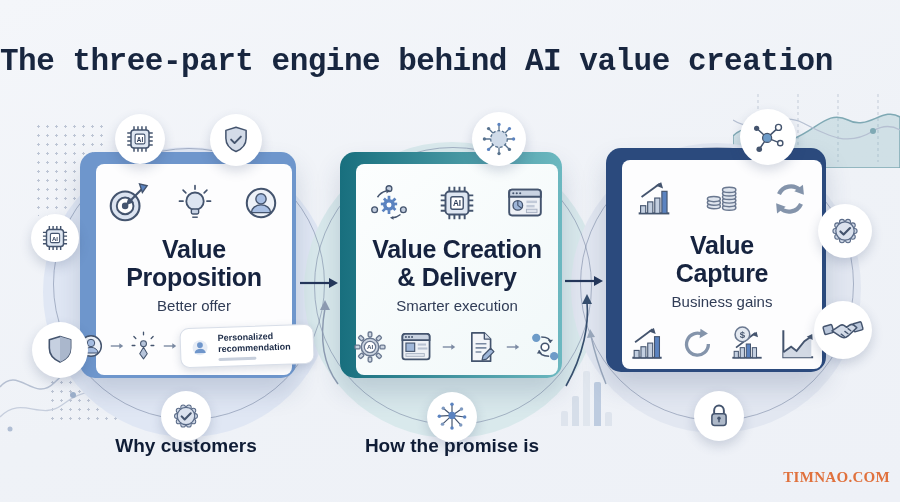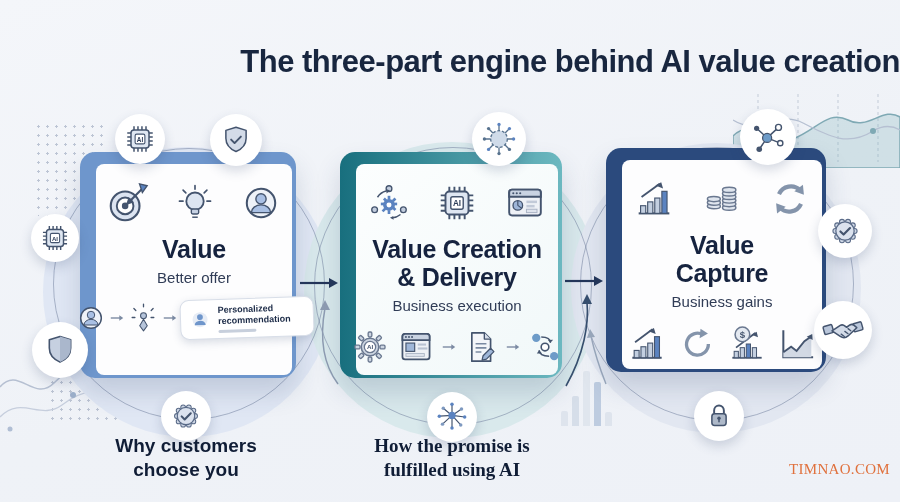--- a/index.html
+++ b/index.html
@@ -29,23 +29,23 @@
     display:flex; align-items:center; justify-content:center; z-index:6; }
   
   .caption { position:absolute; text-align:center; font-size:19px; font-weight:700; color:#101d36; line-height:1.28; z-index:6; }
   
   .chip { background:#fff; border:1px solid #d8dee8; border-radius:9px; box-shadow:0 3px 8px rgba(50,70,110,.18);
     display:flex; align-items:center; gap:6px; padding:5px 7px; transform:rotate(-2deg); }
   .chip-txt { width:88px; }
   .chip-label { font-size:9px; font-weight:800; color:#1c2b47; line-height:1.2; }
   .chip-line { width:38px; height:3px; background:#c7cfdc; border-radius:2px; margin-top:3px; }
   
-  .title { position:absolute; left:0; right:0; top:44px; text-align:right; font-size:31px; font-weight:800;
-    color:#18263f; letter-spacing:-.5px; z-index:4; }
-  .watermark { position:absolute; right:10px; bottom:24px; font-family:"Liberation Serif", serif; font-weight:400;
+  .title { position:absolute; left:0; right:0; top:44px; text-align:left; font-size:31px; font-weight:800;
+    color:#18263f; letter-spacing:-.5px; z-index:4;font-family:Liberation Mono, monospace; }
+  .watermark { position:absolute; right:10px; bottom:16px; font-family:"Liberation Serif", serif; font-weight:700;
     font-size:15px; color:#e0713d; letter-spacing:.3px; z-index:8; }
   .arrow-gap { position:absolute; z-index:4; }
   .curve { position:absolute; z-index:3; }
 </style>
 </head>
 <body>
 
 <svg width="0" height="0" style="position:absolute" aria-hidden="true">
 <defs>
   <symbol id="sy-target" viewBox="0 0 48 48">
@@ -345,20 +345,21 @@
           </svg>
         <svg width="44" height="44">
             <use href="#sy-bulb"></use>
           </svg>
         <svg width="44" height="44">
             <use href="#sy-user"></use>
           </svg>
       </div>
       <div class="ctitle">
         <div>Value</div>
+        <div>Proposition</div>
       </div>
       <div class="csub">Better offer</div>
       <div class="cflow">
         <svg width="32" height="32">
             <use href="#sy-user"></use>
           </svg>
         <svg width="14" height="10">
             <use href="#sy-mini-arrow"></use>
           </svg>
         <svg width="33" height="33">
@@ -390,21 +391,21 @@
             <use href="#sy-chip"></use>
           </svg>
         <svg width="46" height="46">
             <use href="#sy-browser-chart"></use>
           </svg>
       </div>
       <div class="ctitle">
         <div>Value Creation</div>
         <div>&amp; Delivery</div>
       </div>
-      <div class="csub">Business execution</div>
+      <div class="csub">Smarter execution</div>
       <div class="cflow" style="gap:5px;">
         <svg width="40" height="40">
             <use href="#sy-ai-gear"></use>
           </svg>
         <svg width="42" height="42">
             <use href="#sy-browser-win"></use>
           </svg>
         <svg width="14" height="10">
             <use href="#sy-mini-arrow"></use>
           </svg>
@@ -507,22 +508,20 @@
       </svg>
   </div>
   <div class="badge" style="left:694px;top:391px;width:50px;height:50px;">
     <svg width="36" height="36">
         <use href="#sy-lock"></use>
       </svg>
   </div>
 
   <div class="caption" style="left:86px;top:434px;width:200px;">
     <div>Why customers</div>
-    <div>choose you</div>
-  </div>
-  <div class="caption" style="left:342px;top:434px;width:220px;font-family:Liberation Serif, serif;">
+  </div>
+  <div class="caption" style="left:342px;top:434px;width:220px;">
     <div>How the promise is</div>
-    <div>fulfilled using AI</div>
   </div>
 
   <div class="watermark">TIMNAO.COM</div>
 
 </div>
 
 </body></html>

